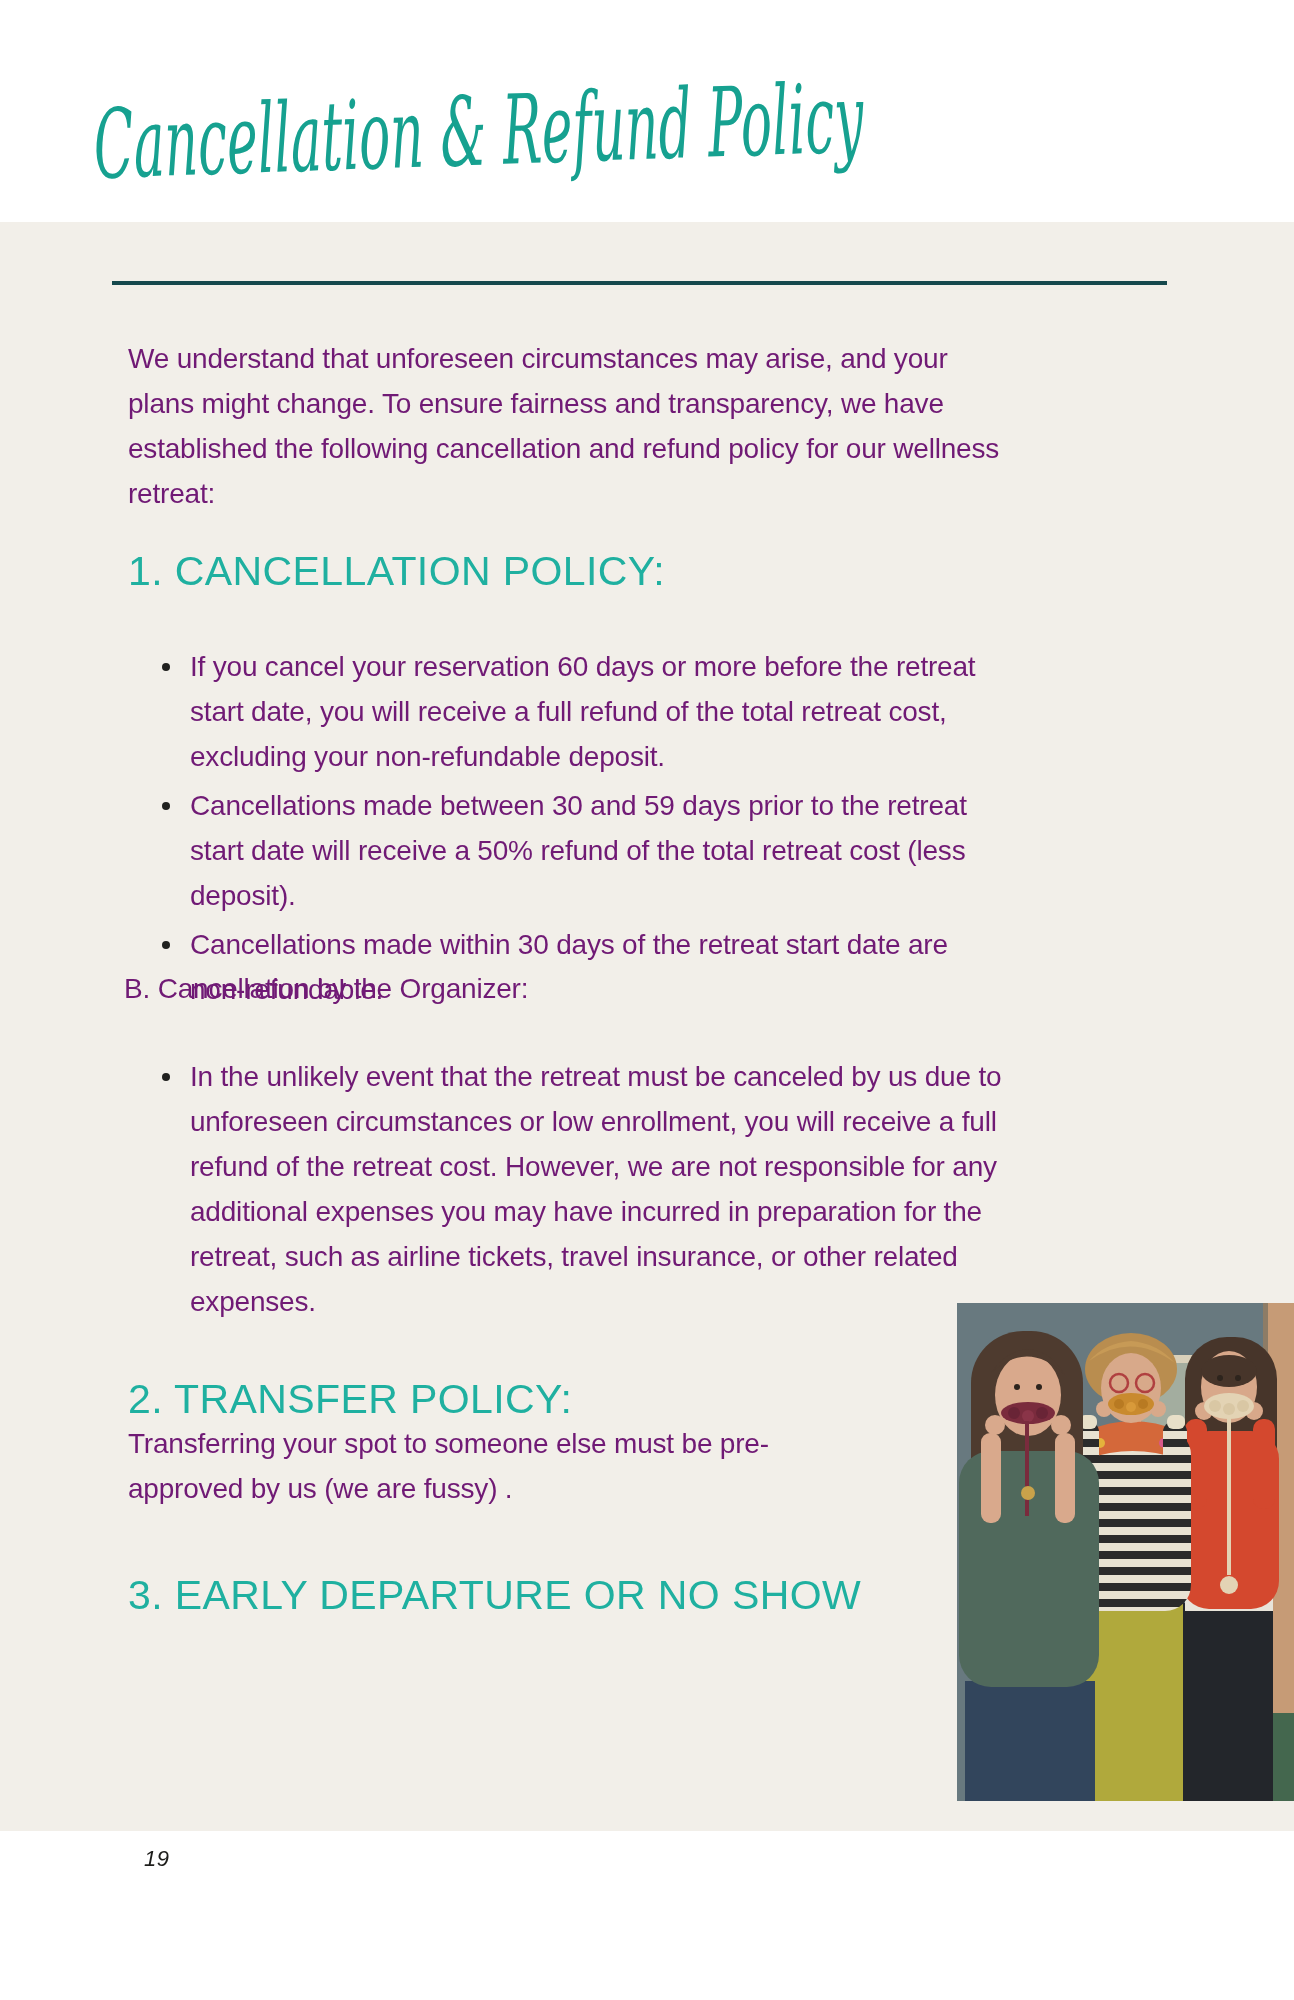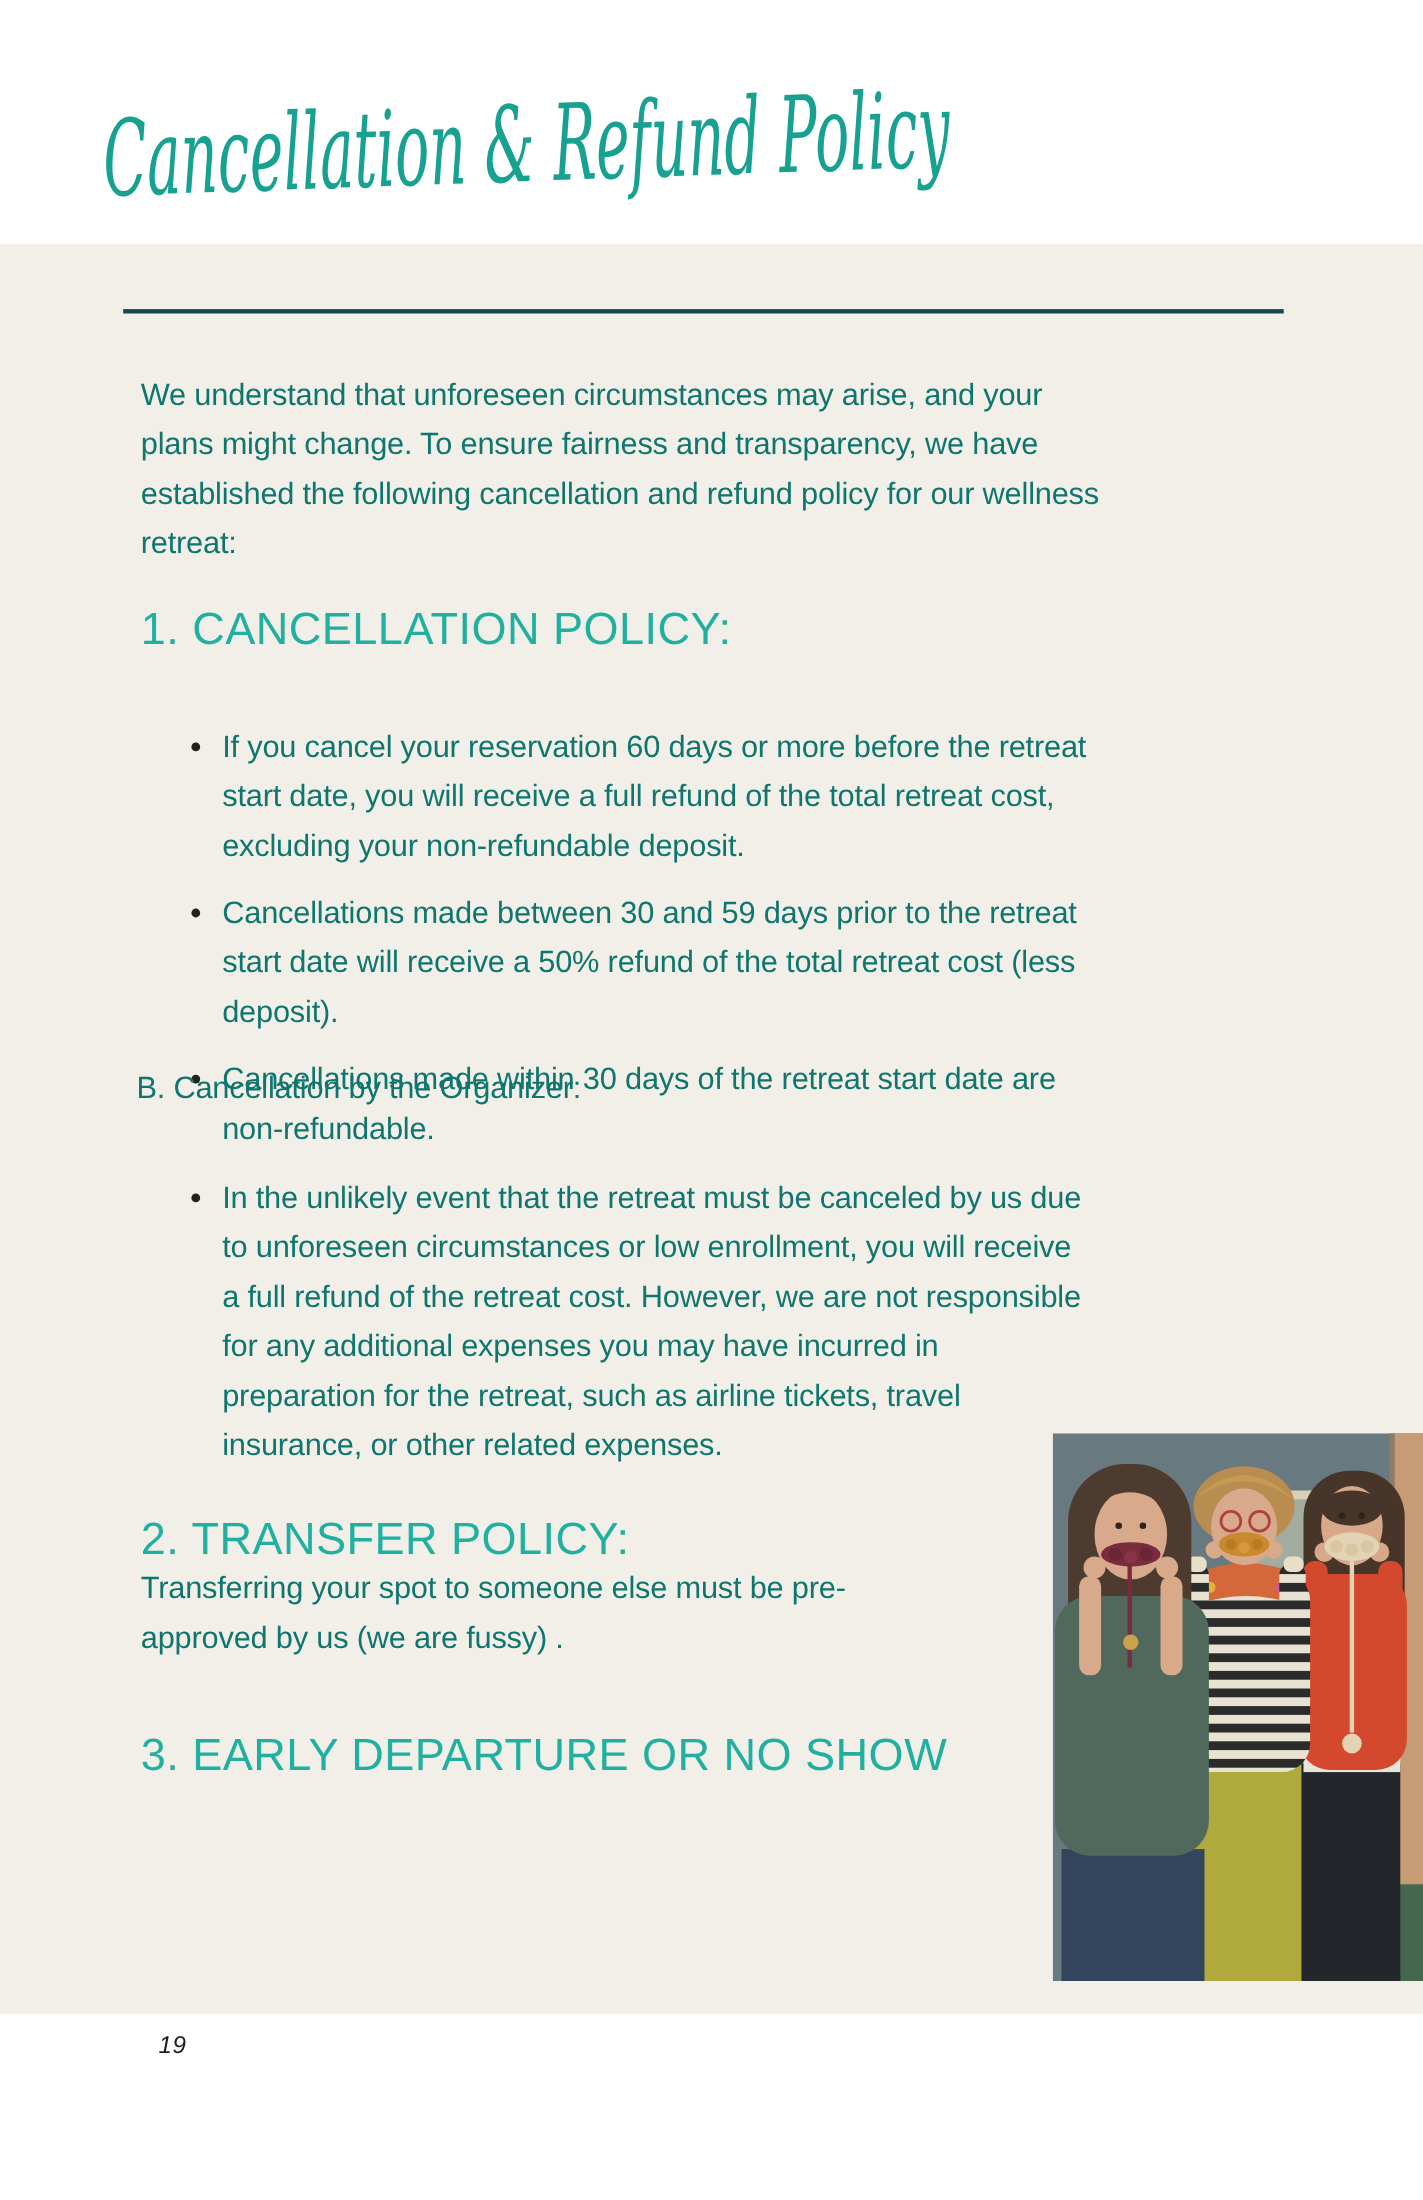--- a/index.html
+++ b/index.html
@@ -27,21 +27,21 @@
     position: absolute;
     left: 112px; top: 281px;
     width: 1055px; height: 4px;
     background: #16494d;
   }
   .txt {
     position: absolute;
     font-size: 28px;
     line-height: 45px;
     letter-spacing: -0.2px;
-    color: #0f766e;
+    color: #701a75;
   }
   .teal-heading {
     position: absolute;
     font-size: 41px;
     line-height: 46px;
     letter-spacing: 0.4px;
     color: #1fb0a0;
     font-weight: 400;
     white-space: nowrap;
   }
@@ -55,21 +55,21 @@
   .body2   { left: 128px; top: 1421px; width: 672px; }
   .h3      { left: 128px; top: 1572px; }
   .body3   { left: 128px; top: 1617px; width: 700px; }
   ul.bullets {
     margin: 0; padding: 0;
     list-style: none;
   }
   ul.bullets li {
     position: relative;
     padding-left: 36px;
-    margin: 16px;
+    margin: 4px;
   }
   ul.bullets li .dot {
     position: absolute;
     left: 8px; top: 19px;
     width: 8px; height: 8px;
     border-radius: 50%;
     background: #21211f;
   }
   .photo {
     position: absolute;

